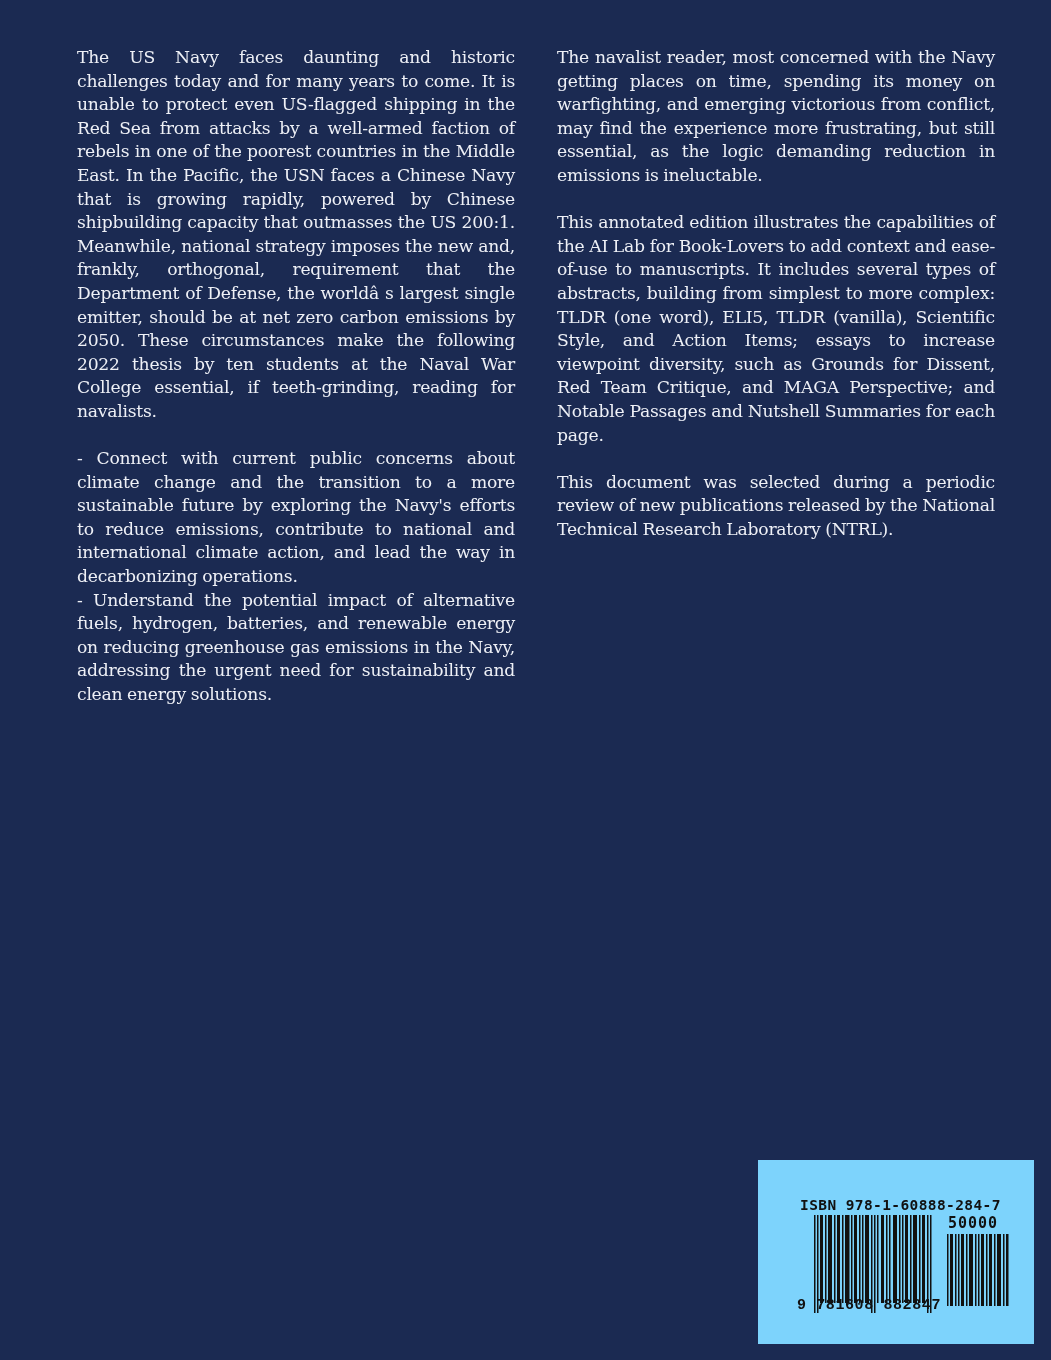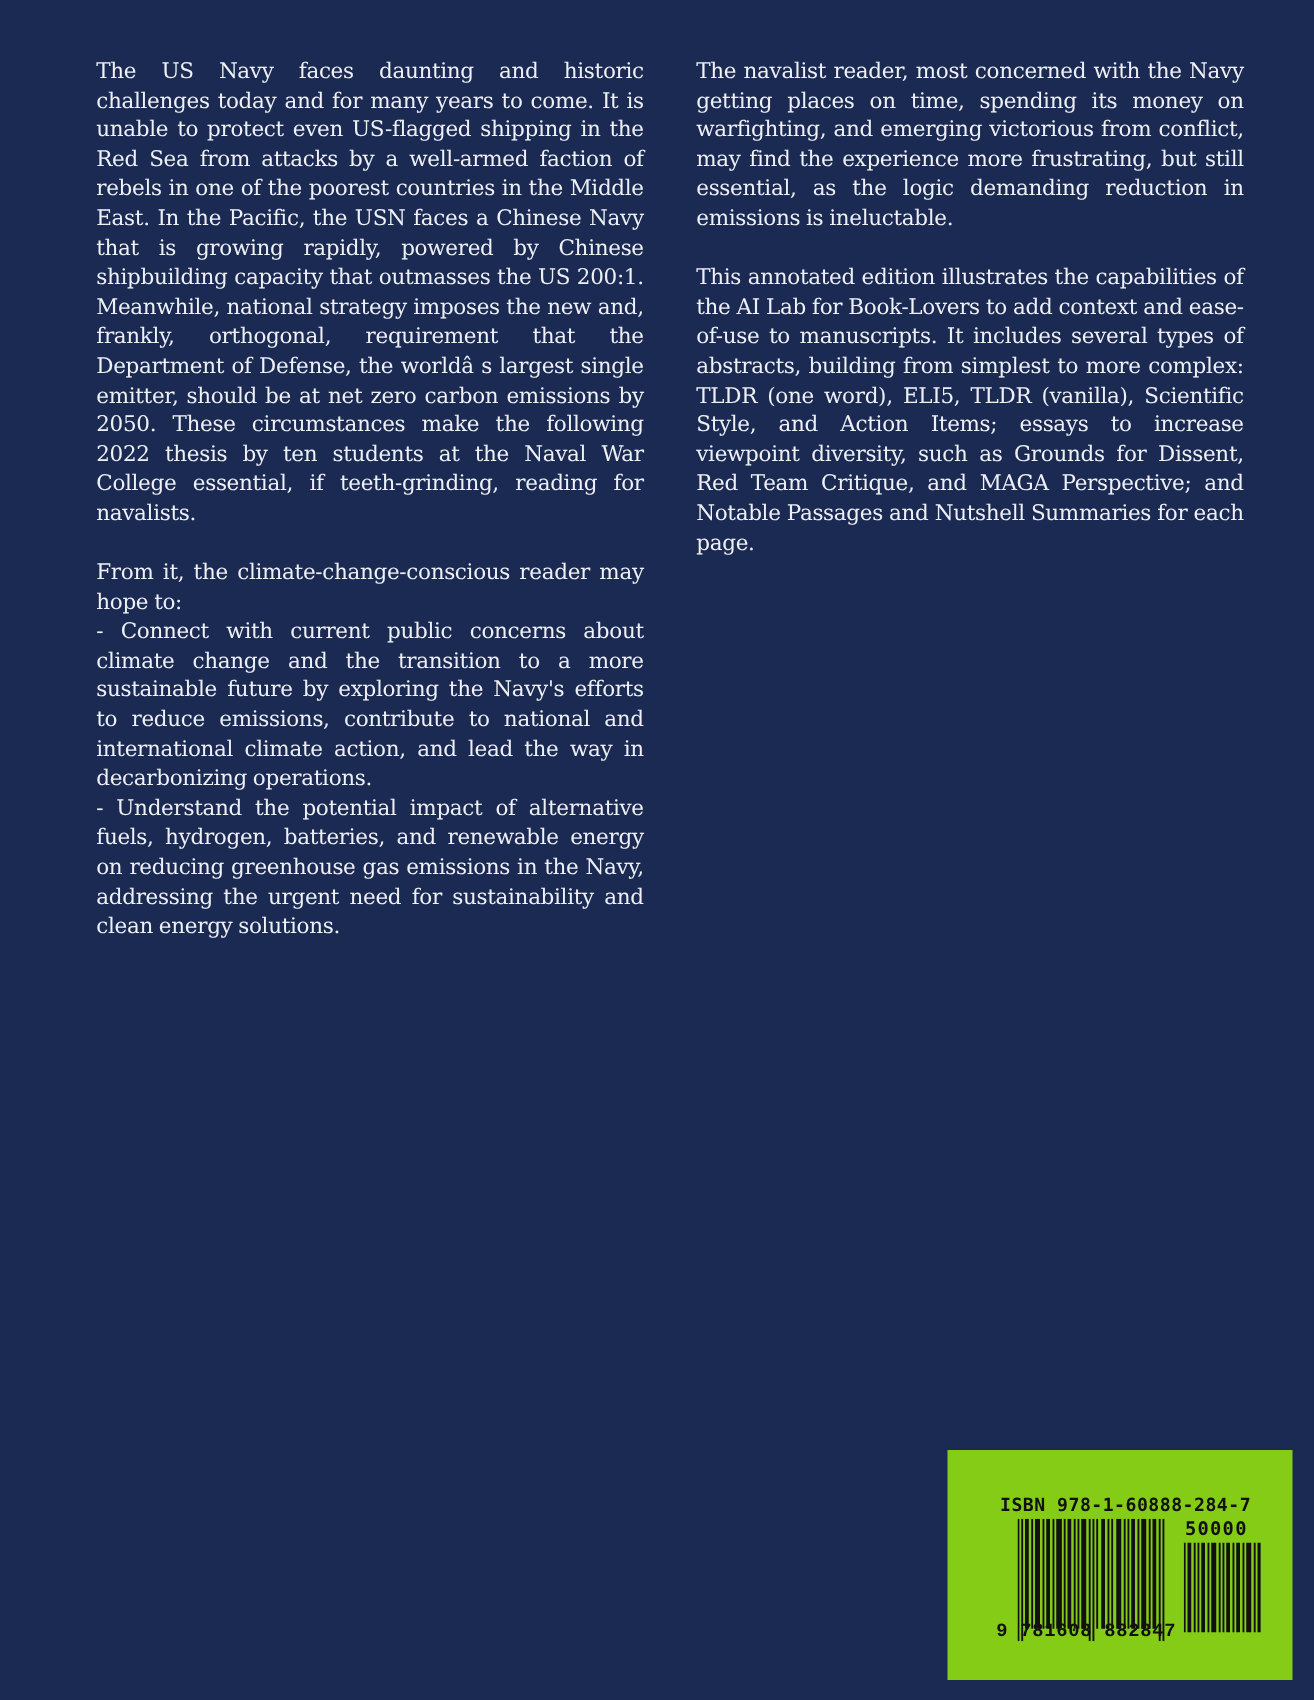--- a/index.html
+++ b/index.html
@@ -34,21 +34,21 @@
     .para.tight { margin-bottom: 0; }
     .bullet {
       margin: 0;
     }
     .barcode-box {
       position: absolute;
       left: 758px;
       top: 1160px;
       width: 276px;
       height: 184px;
-      background: #84cc16;
+      background: #7dd3fc;
     }
     .isbn-text {
       position: absolute;
       left: 42px;
       top: 37px;
       font-family: "DejaVu Sans Mono", "Liberation Mono", monospace;
       font-size: 14.5px;
       font-weight: bold;
       color: #111;
       letter-spacing: 0.4px;
@@ -88,28 +88,28 @@
       top: 74px;
       width: 62px;
       height: 72px;
     }
   </style>
 </head>
 <body>
 
 <div class="column col-left">
   <p class="para">The US Navy faces daunting and historic challenges today and for many years to come.  It is unable to protect even US-flagged shipping in the Red Sea from attacks by a well-armed faction of rebels in one of the poorest countries in the Middle East. In the Pacific, the USN  faces a Chinese Navy that is growing rapidly, powered by Chinese shipbuilding capacity that outmasses the US 200:1. Meanwhile, national strategy imposes the new and, frankly, orthogonal, requirement that the Department of Defense, the worldâ  s largest single emitter, should be at net zero carbon emissions by 2050.  These circumstances make the following 2022 thesis by ten students at the Naval War College essential, if teeth-grinding, reading for navalists.</p>
-  <p class="para tight">From it, the climate-change-conscious reader may hope to:</p>
   <p class="bullet">- Connect with current public concerns about climate change and the transition to a more sustainable future by exploring the Navy's efforts to reduce emissions, contribute to national and international climate action, and lead the way in decarbonizing operations.</p>
   <p class="bullet">- Understand the potential impact of alternative fuels, hydrogen, batteries, and renewable energy on reducing greenhouse gas emissions in the Navy, addressing the urgent need for sustainability and clean energy solutions.</p>
 </div>
 
 <div class="column col-right">
   <p class="para">The navalist reader, most concerned with the Navy getting places on time, spending its money on warfighting, and emerging victorious from conflict, may find the experience more frustrating, but still essential, as the logic demanding reduction in emissions is ineluctable.</p>
   <p class="para">This annotated edition illustrates the capabilities of the AI Lab for Book-Lovers to add context and ease-of-use to manuscripts. It includes several types of abstracts, building from simplest to more complex: TLDR (one word), ELI5, TLDR (vanilla), Scientific Style, and Action Items; essays to increase viewpoint diversity, such as Grounds for Dissent, Red Team Critique, and MAGA Perspective; and Notable Passages and Nutshell Summaries for each page.</p>
+  <p class="para">This document was selected during a periodic review of new publications released by the National Technical Research Laboratory (NTRL).</p>
 </div>
 
 <div class="barcode-box">
   <div class="isbn-text">ISBN 978-1-60888-284-7</div>
   <div class="price-text">50000</div>
   <svg class="bars-main" viewBox="0 0 120 98" preserveAspectRatio="none">
     <g fill="#111">
       <rect x="0" y="0" width="1.5" height="98"></rect>
       <rect x="3" y="0" width="1.5" height="98"></rect>
       <rect x="6" y="0" width="3" height="88"></rect>

